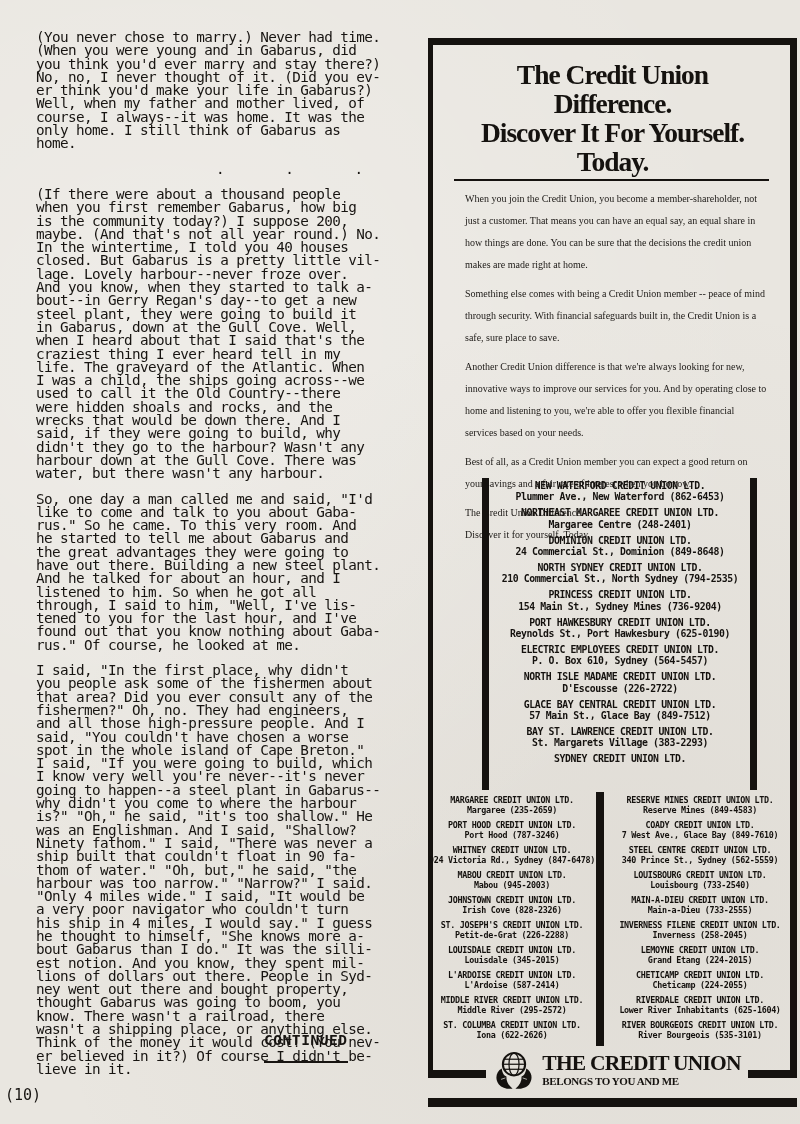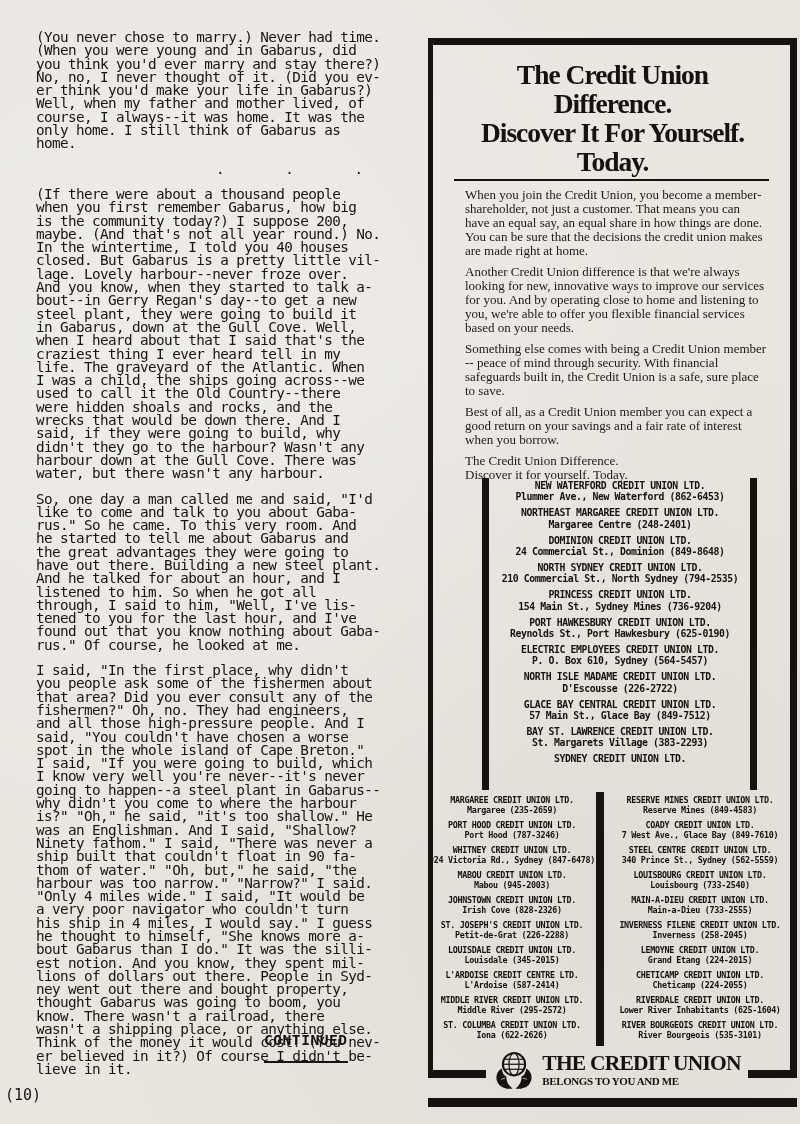--- a/index.html
+++ b/index.html
@@ -45,21 +45,21 @@
   .headline{
     position:absolute; top:22px; left:6px; right:6px; margin:0;
     text-align:center; white-space:pre-line;
     font-family:"Liberation Serif", serif; font-weight:700;
     font-size:27.5px; line-height:29px; letter-spacing:-1px; color:#15120f;
   }
   .rule{position:absolute; top:141px; left:26px; right:28px; height:2px; background:#15120f;}
   .adbody{position:absolute; top:150px; left:37px; width:302px;}
   .adbody p{
     margin:0 0 7px 0; font-family:"Liberation Serif", serif;
-    font-size:13px; line-height:14px; color:#1c1916; white-space:pre-line;
+    font-size:10px; line-height:22px; color:#1c1916; white-space:pre-line;
   }
   .centerlist{position:absolute; top:442px; left:62px; width:260px; text-align:center;}
   .cu{margin-bottom:4.5px;}
   .cu-name,.cu-addr{
     font-family:"DejaVu Sans Mono", monospace; font-weight:700;
     font-size:9.8px; line-height:11.4px; letter-spacing:-0.4px;
     color:#14110e; white-space:pre-line;
   }
   .col{position:absolute; top:757px; text-align:center;}
   .col .cu{margin-bottom:4.2px;}
@@ -178,23 +178,23 @@
     <h1 class="headline">The Credit Union
 Difference.
 Discover It For Yourself.
 Today.</h1>
     <div class="rule"></div>
 
     <div class="adbody">
 
         <p>When you join the Credit Union, you become a member-shareholder, not just a customer. That means you can have an equal say, an equal share in how things are done. You can be sure that the decisions the credit union makes are made right at home.</p>
 
+        <p>Something else comes with being a Credit Union member -- peace of mind through security. With financial safeguards built in, the Credit Union is a safe, sure place to save.</p>
+
         <p>Another Credit Union difference is that we're always looking for new, innovative ways to improve our services for you. And by operating close to home and listening to you, we're able to offer you flexible financial services based on your needs.</p>
-
-        <p>Something else comes with being a Credit Union member -- peace of mind through security. With financial safeguards built in, the Credit Union is a safe, sure place to save.</p>
 
         <p>Best of all, as a Credit Union member you can expect a good return on your savings and a fair rate of interest when you borrow.</p>
 
         <p>The Credit Union Difference.
 Discover it for yourself. Today.</p>
       </div>
 
     <div class="bar bar-left-inner"></div>
     <div class="bar bar-right-inner"></div>
 
@@ -288,21 +288,21 @@
           <div class="cu-name">ST. JOSEPH'S CREDIT UNION LTD.</div>
           <div class="cu-addr">Petit-de-Grat (226-2288)</div>
         </div>
 
         <div class="cu">
           <div class="cu-name">LOUISDALE CREDIT UNION LTD.</div>
           <div class="cu-addr">Louisdale (345-2015)</div>
         </div>
 
         <div class="cu">
-          <div class="cu-name">L'ARDOISE CREDIT CENTRE LTD.</div>
+          <div class="cu-name">L'ARDOISE CREDIT UNION LTD.</div>
           <div class="cu-addr">L'Ardoise (587-2414)</div>
         </div>
 
         <div class="cu">
           <div class="cu-name">MIDDLE RIVER CREDIT UNION LTD.</div>
           <div class="cu-addr">Middle River (295-2572)</div>
         </div>
 
         <div class="cu">
           <div class="cu-name">ST. COLUMBA CREDIT UNION LTD.</div>

